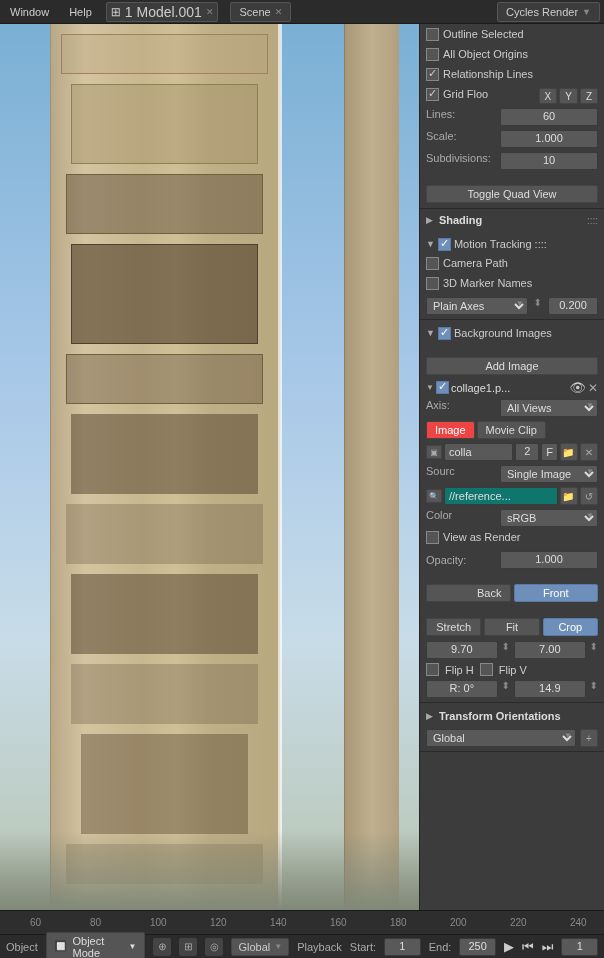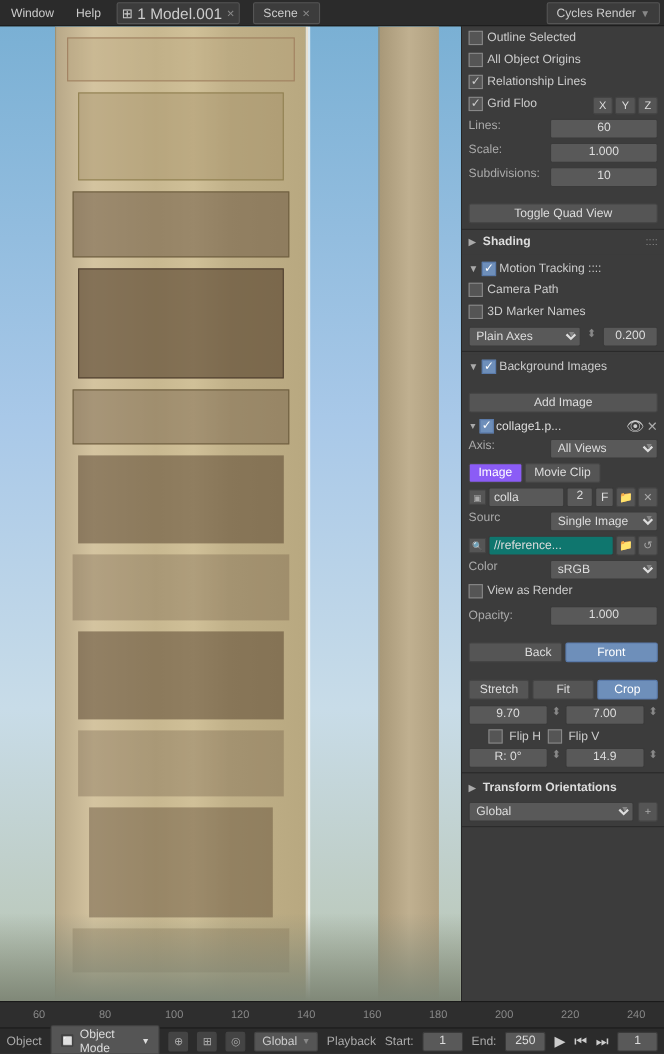--- a/index.html
+++ b/index.html
@@ -271,21 +271,21 @@
       padding: 2px 8px;
       background: #555;
       border: 1px solid #444;
       color: #ddd;
       font-size: 11px;
       border-radius: 2px;
       cursor: pointer;
     }
 
     .image-tab.active {
-      background: #8b5cf6;
+      background: #ef4444;
       color: #fff;
     }
 
     .file-row {
       display: flex;
       align-items: center;
       padding: 2px 6px;
       gap: 2px;
       min-height: 20px;
     }
@@ -449,21 +449,21 @@
       height: 18px;
       border-radius: 2px;
       width: 50px;
       text-align: center;
     }
 
     .flip-row {
       display: flex;
       align-items: center;
       gap: 6px;
-      padding: 2px 24px;
+      padding: 2px 6px;
     }
 
     .flip-check {
       width: 13px;
       height: 13px;
       appearance: none;
       -webkit-appearance: none;
       background: #555;
       border: 1px solid #888;
       cursor: pointer;

